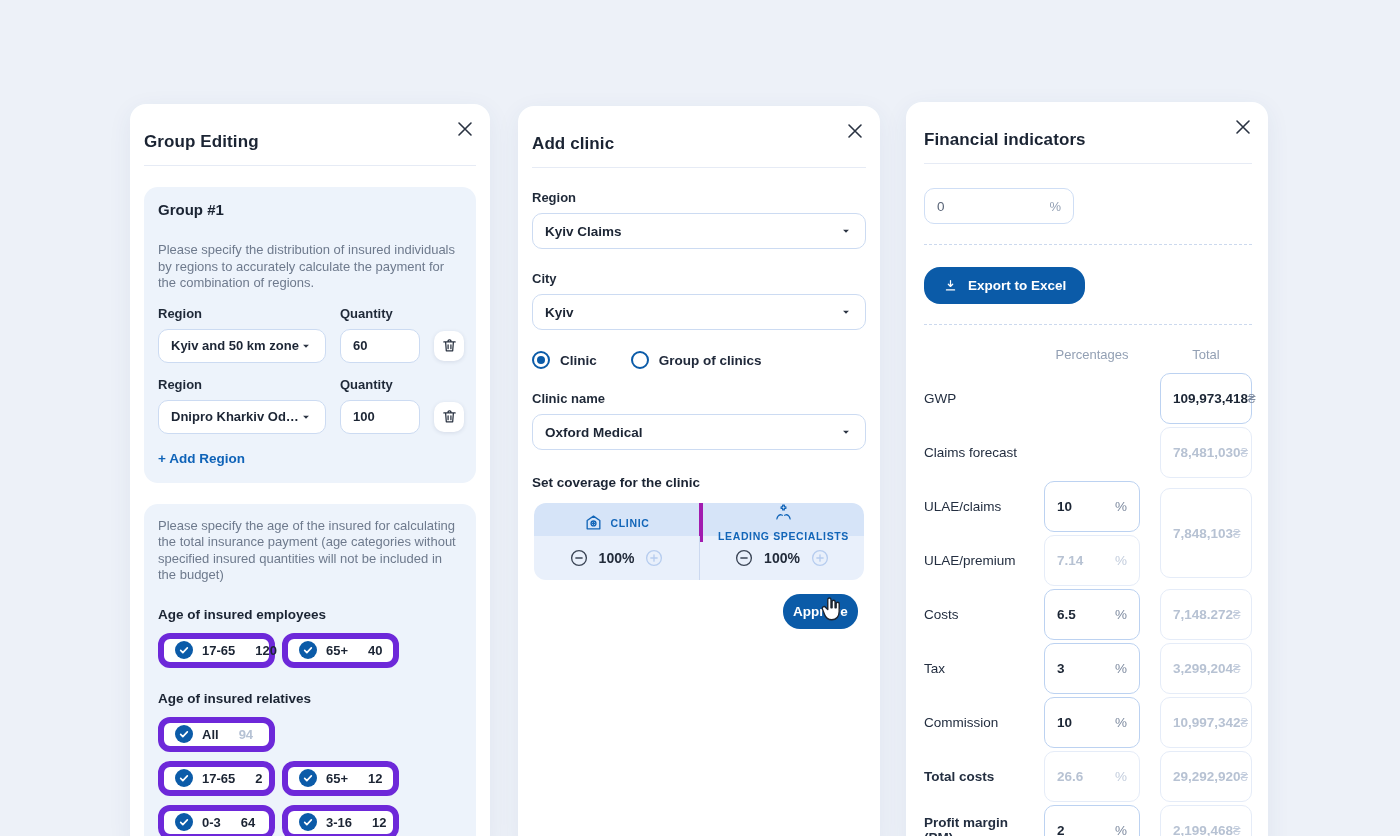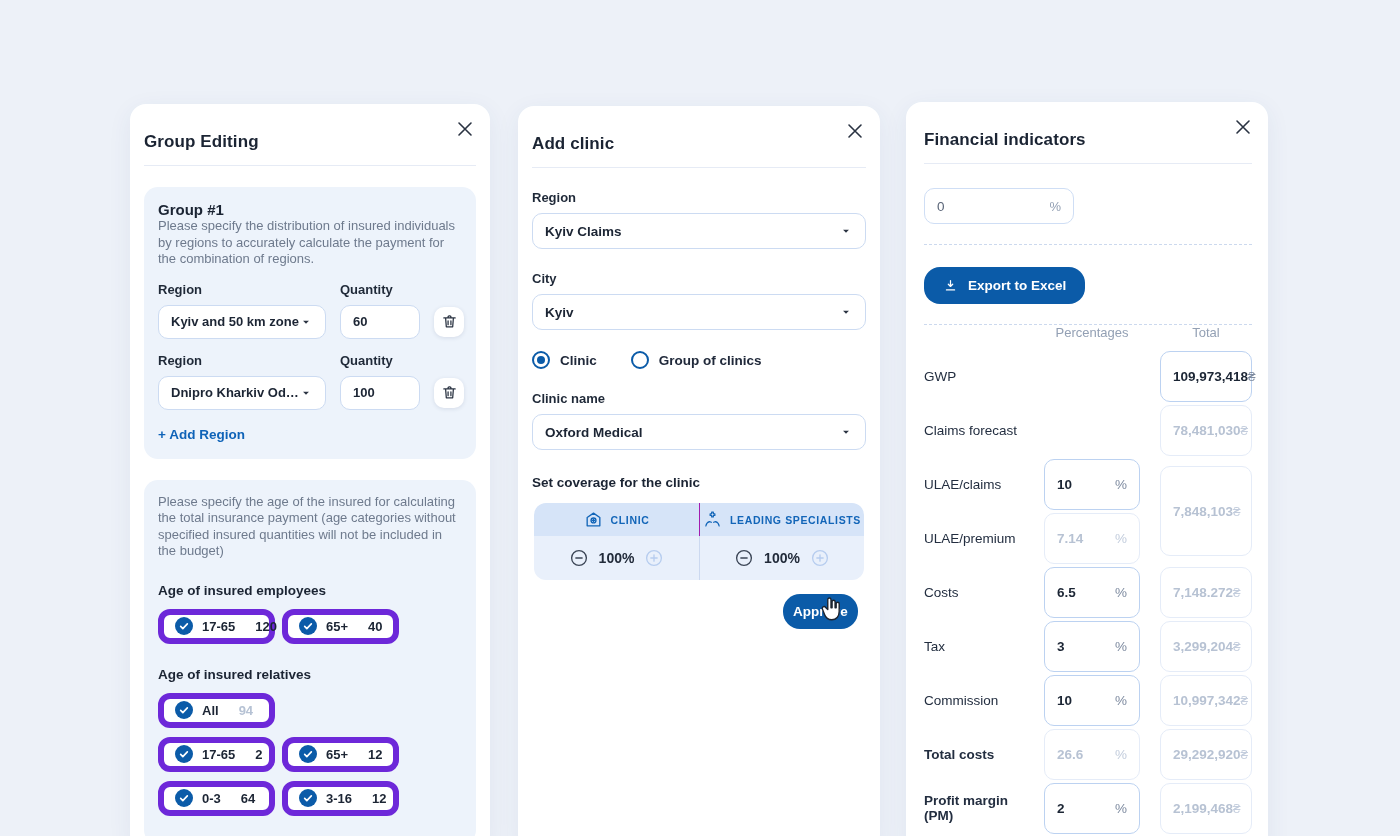--- a/index.html
+++ b/index.html
@@ -14,21 +14,21 @@
   .panel-right { left: 906px; top: 102px; width: 362px; height: 760px; padding: 0 16px 0 18px; }
 
   .close-btn { position: absolute; top: 15px; right: 15px; width: 20px; height: 20px;
                background: none; border: none; cursor: pointer; display:flex; align-items:center; justify-content:center; }
   .panel-title { font-size: 17px; font-weight: 700; color: #1b2433; padding-top: 27px; line-height: 22px; letter-spacing: .1px; }
   .title-hr { border: none; border-top: 1px solid #e6ebf5; margin-top: 12px; }
 
   
   .subcard { background: #edf3fb; border-radius: 14px; margin-top: 21px; padding: 14px 14px 16px; }
   .subcard h2 { font-size: 15px; font-weight: 700; color: #1b2433; }
-  .desc { font-size: 13px; line-height: 16.5px; color: #6e7a8d; margin-top: 0; }
+  .desc { font-size: 13px; line-height: 16.5px; color: #6e7a8d; margin-top: 24px; }
   .f-label { font-size: 13px; font-weight: 600; color: #1f2938; margin: 14px 0 8px; }
   .region-grid { display: grid; grid-template-columns: 168px 80px 30px; column-gap: 14px; align-items: end; }
   .lbl-row { display: grid; grid-template-columns: 168px 80px 30px; column-gap: 14px; }
   .field { height: 34px; background: #fff; border: 1px solid #ccdbf2; border-radius: 10px;
            display: flex; align-items: center; padding: 0 12px; font-size: 13px; font-weight: 600; color: #1c2534; }
   .select { justify-content: space-between; cursor: pointer; }
   .select .val { overflow: hidden; white-space: nowrap; text-overflow: ellipsis; }
   .icon-btn { width: 30px; height: 30px; background: #fff; border: none; border-radius: 10px;
               box-shadow: 0 1px 4px rgba(30,50,90,.12); display: flex; align-items: center; justify-content: center;
               cursor: pointer; margin-bottom: 2px; }
@@ -52,21 +52,21 @@
   .radio-opt { display: flex; align-items: center; gap: 10px; cursor: pointer; }
   .radio { width: 18px; height: 18px; border: 2px solid #0b5ba8; border-radius: 50%; background: #fff;
            display: flex; align-items: center; justify-content: center; }
   .radio.sel::after { content: ""; width: 8px; height: 8px; border-radius: 50%; background: #0b5ba8; }
   .radio-lbl { font-size: 13.5px; font-weight: 600; color: #20293a; }
   .cov-h { font-size: 13.5px; font-weight: 700; color: #1b2433; margin: 25px 0 13px; }
   .coverage { border-radius: 12px; overflow: hidden; margin: 0 2px; }
   .cov-head { display: grid; grid-template-columns: 1fr 1fr; background: #d6e4f8; height: 33px; }
   .cov-head .cell { display: flex; align-items: center; justify-content: center; gap: 8px;
                     color: #1265b8; font-size: 10.5px; font-weight: 700; letter-spacing: .06em; }
-  .cov-head .cell + .cell { border-left: 1px solid #a21caf; }
+  .cov-head .cell + .cell { border-left: 4px solid #a21caf; flex-direction: column; }
   .cov-body { display: grid; grid-template-columns: 1fr 1fr; background: #e9f0fb; height: 44px; }
   .cov-body .cell { display: flex; align-items: center; justify-content: center; gap: 11px;
                     font-size: 14px; font-weight: 700; color: #222b3a; }
   .cov-body .cell + .cell { border-left: 1px solid #ccd9f0; }
   .round-ic { background: none; border: none; cursor: pointer; display: flex; }
   .approve-btn { position: absolute; top: 488px; right: 22px; width: 75px; height: 35px;
                  background: #0b5ba8; color: #fff; border: none; border-radius: 17px;
                  font-family: inherit; font-size: 13.5px; font-weight: 700; cursor: pointer; }
   .cursor { position: absolute; left: 818px; top: 596px; width: 26px; height: 28px; z-index: 50; pointer-events: none; }
 
@@ -76,21 +76,21 @@
   .disc-input { width: 150px; height: 36px; border: 1px solid #cfdef5; border-radius: 10px;
                 display: flex; justify-content: space-between; align-items: center; padding: 0 12px; }
   .disc-input .v { font-size: 13.5px; color: #5a6578; }
   .disc-input .sfx { font-size: 13px; color: #93a0b4; }
   .dashed { border: none; border-top: 1px dashed #ccd9ee; margin-top: 20px; }
   .export-btn { margin-top: 22px; height: 37px; padding: 0 19px; display: inline-flex; align-items: center; gap: 10px;
                 background: #0b5ba8; color: #fff; border: none; border-radius: 16px;
                 font-family: inherit; font-size: 13.5px; font-weight: 700; cursor: pointer; }
   .fin-grid { display: grid; grid-template-columns: 1fr 96px 92px; column-gap: 20px;
               grid-auto-rows: 36px; row-gap: 18px; align-items: center; margin-top: 18px; }
-  .fin-head { display: grid; grid-template-columns: 1fr 96px 92px; column-gap: 20px; }
+  .fin-head { display: grid; grid-template-columns: 1fr 96px 92px; column-gap: 20px; margin-top: 22px; }
   .fin-head .h { font-size: 13px; color: #93a0b4; text-align: center; }
   .row-lbl { font-size: 13.5px; color: #232e40; }
   .row-lbl.b { font-weight: 700; }
   .cellbox { height: 51px; border-radius: 10px; display: flex; justify-content: space-between;
              align-items: center; padding: 0 12px; font-size: 13.5px; font-weight: 600; }
   .cellbox.on { border: 1px solid #bcd2f1; color: #1b2534; }
   .cellbox.on .sfx { color: #7e8ba0; font-weight: 400; }
   .cellbox.off { border: 1px solid #e5ecf8; color: #b7c2d3; }
   .cellbox.off .sfx { color: #c3cddd; font-weight: 400; }
   .cellbox.merged { grid-row: span 2; height: auto; align-self: stretch; }

